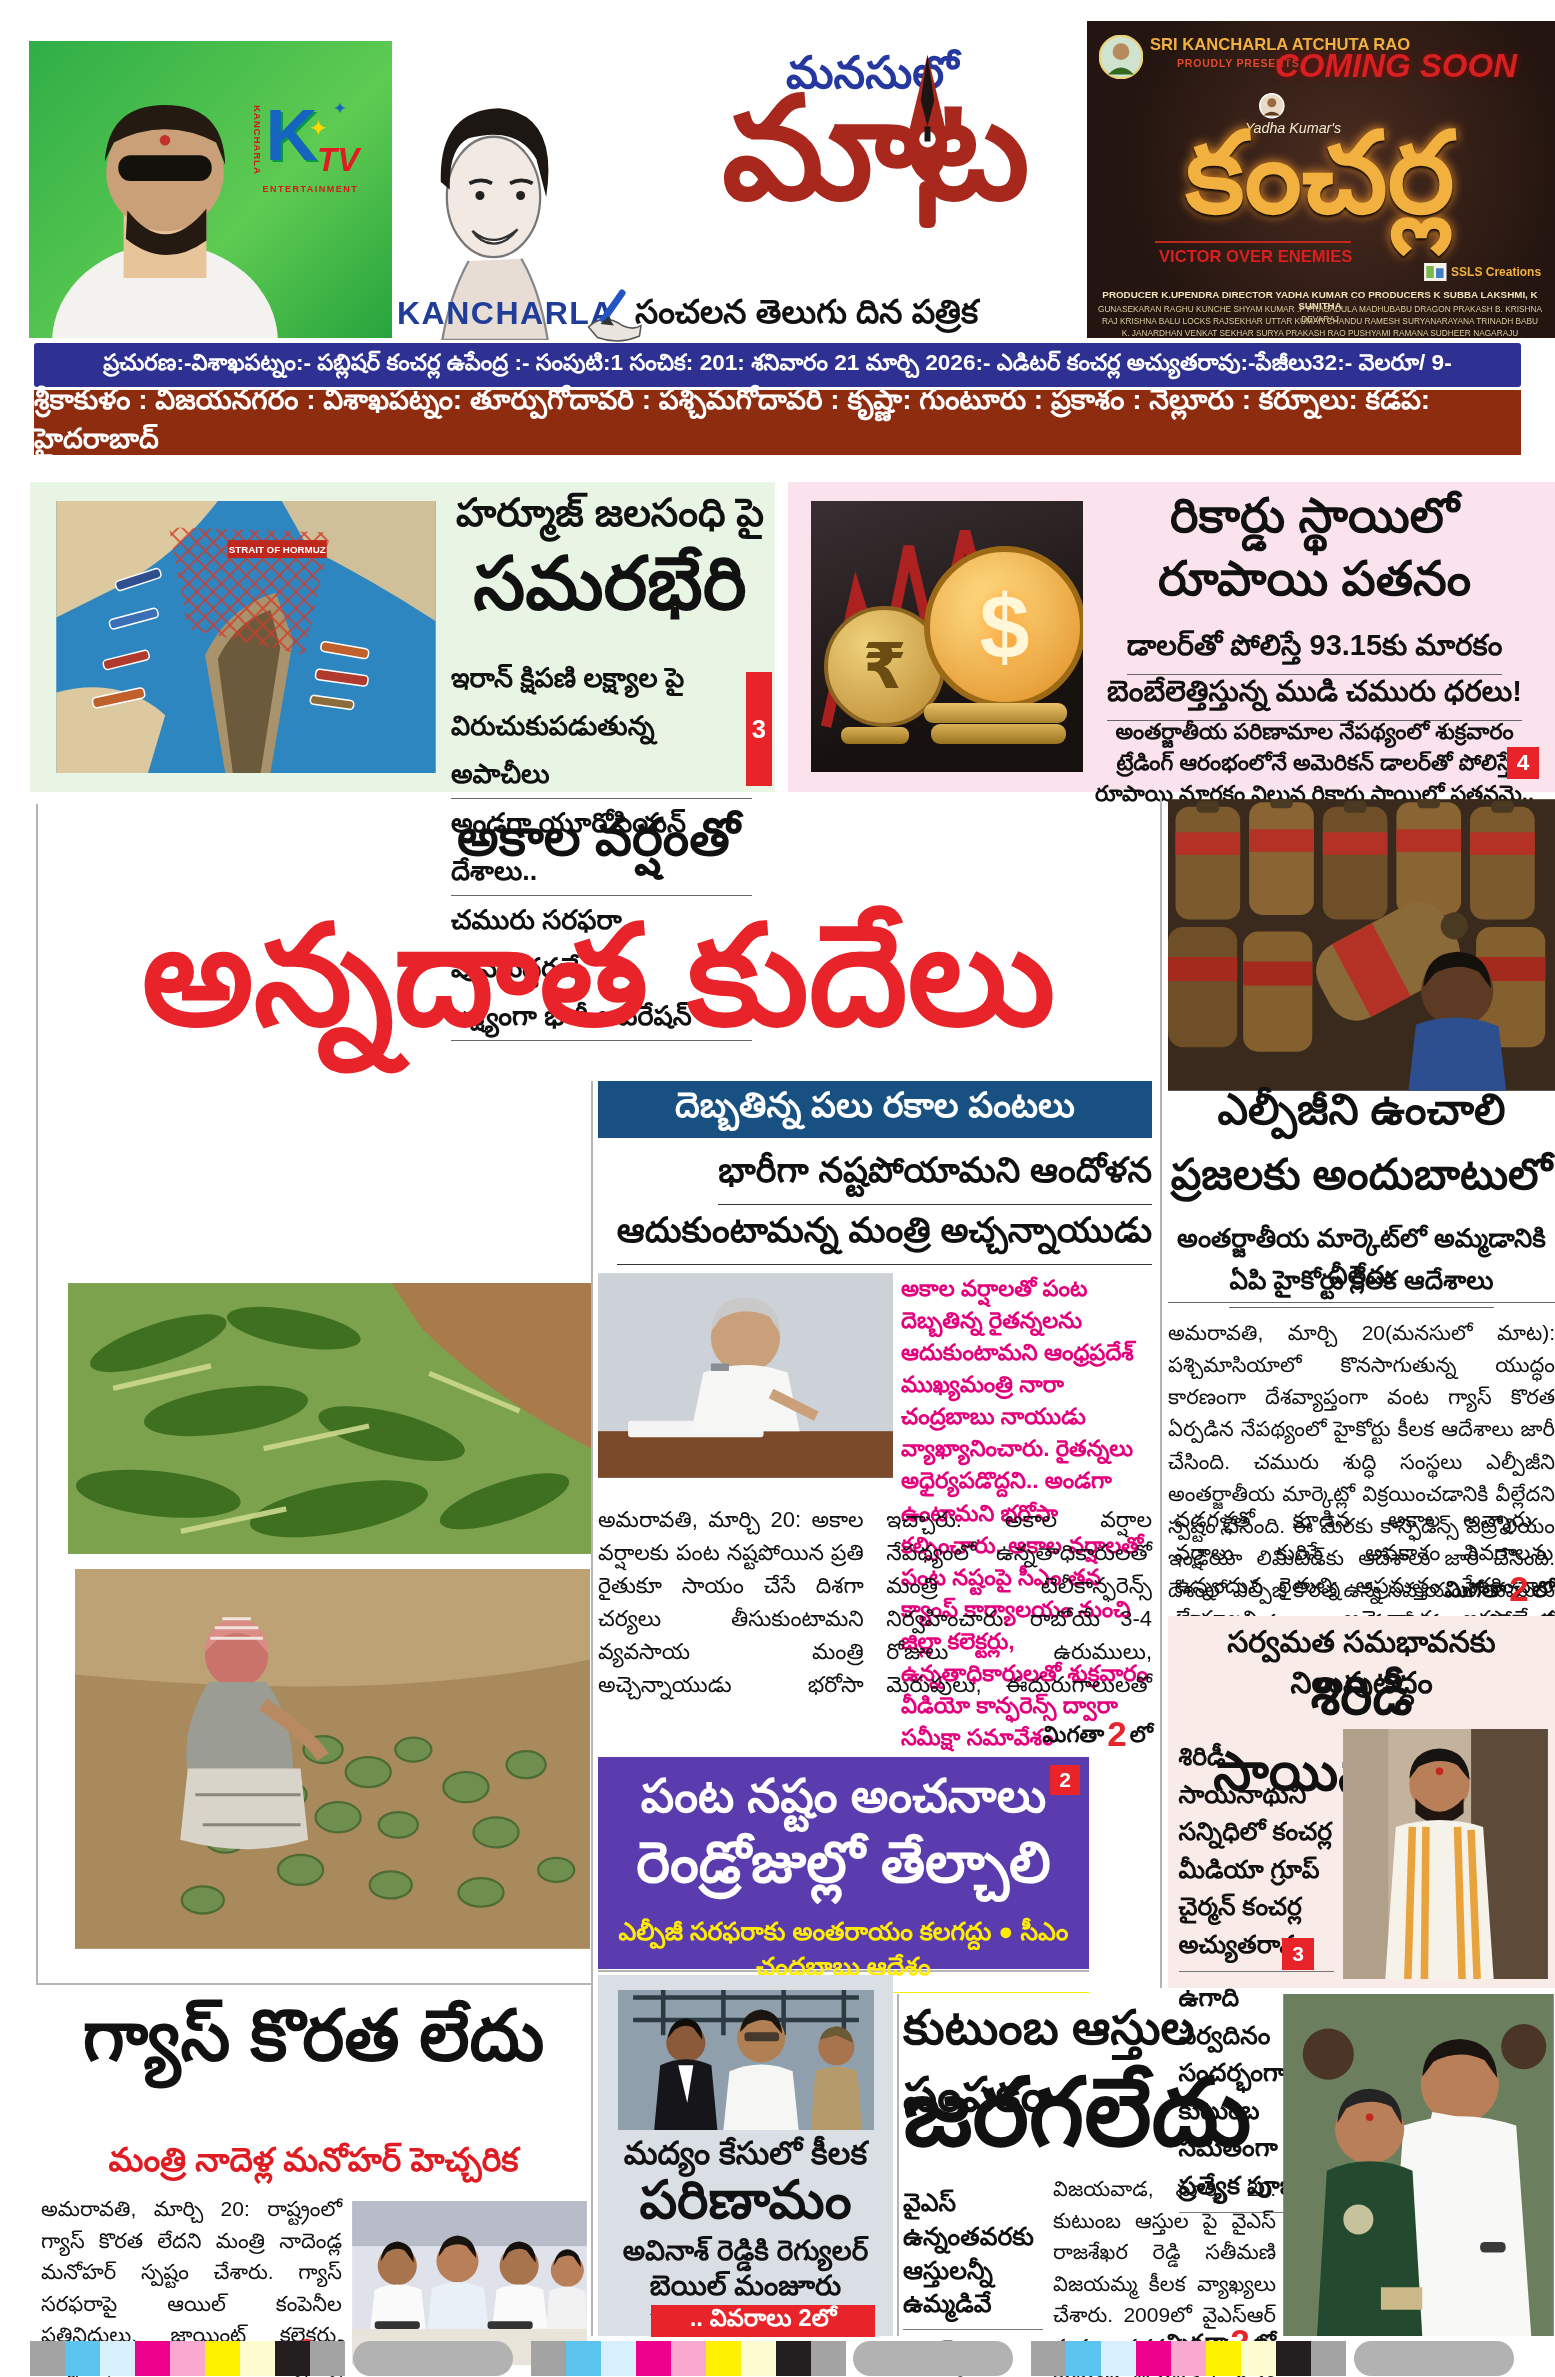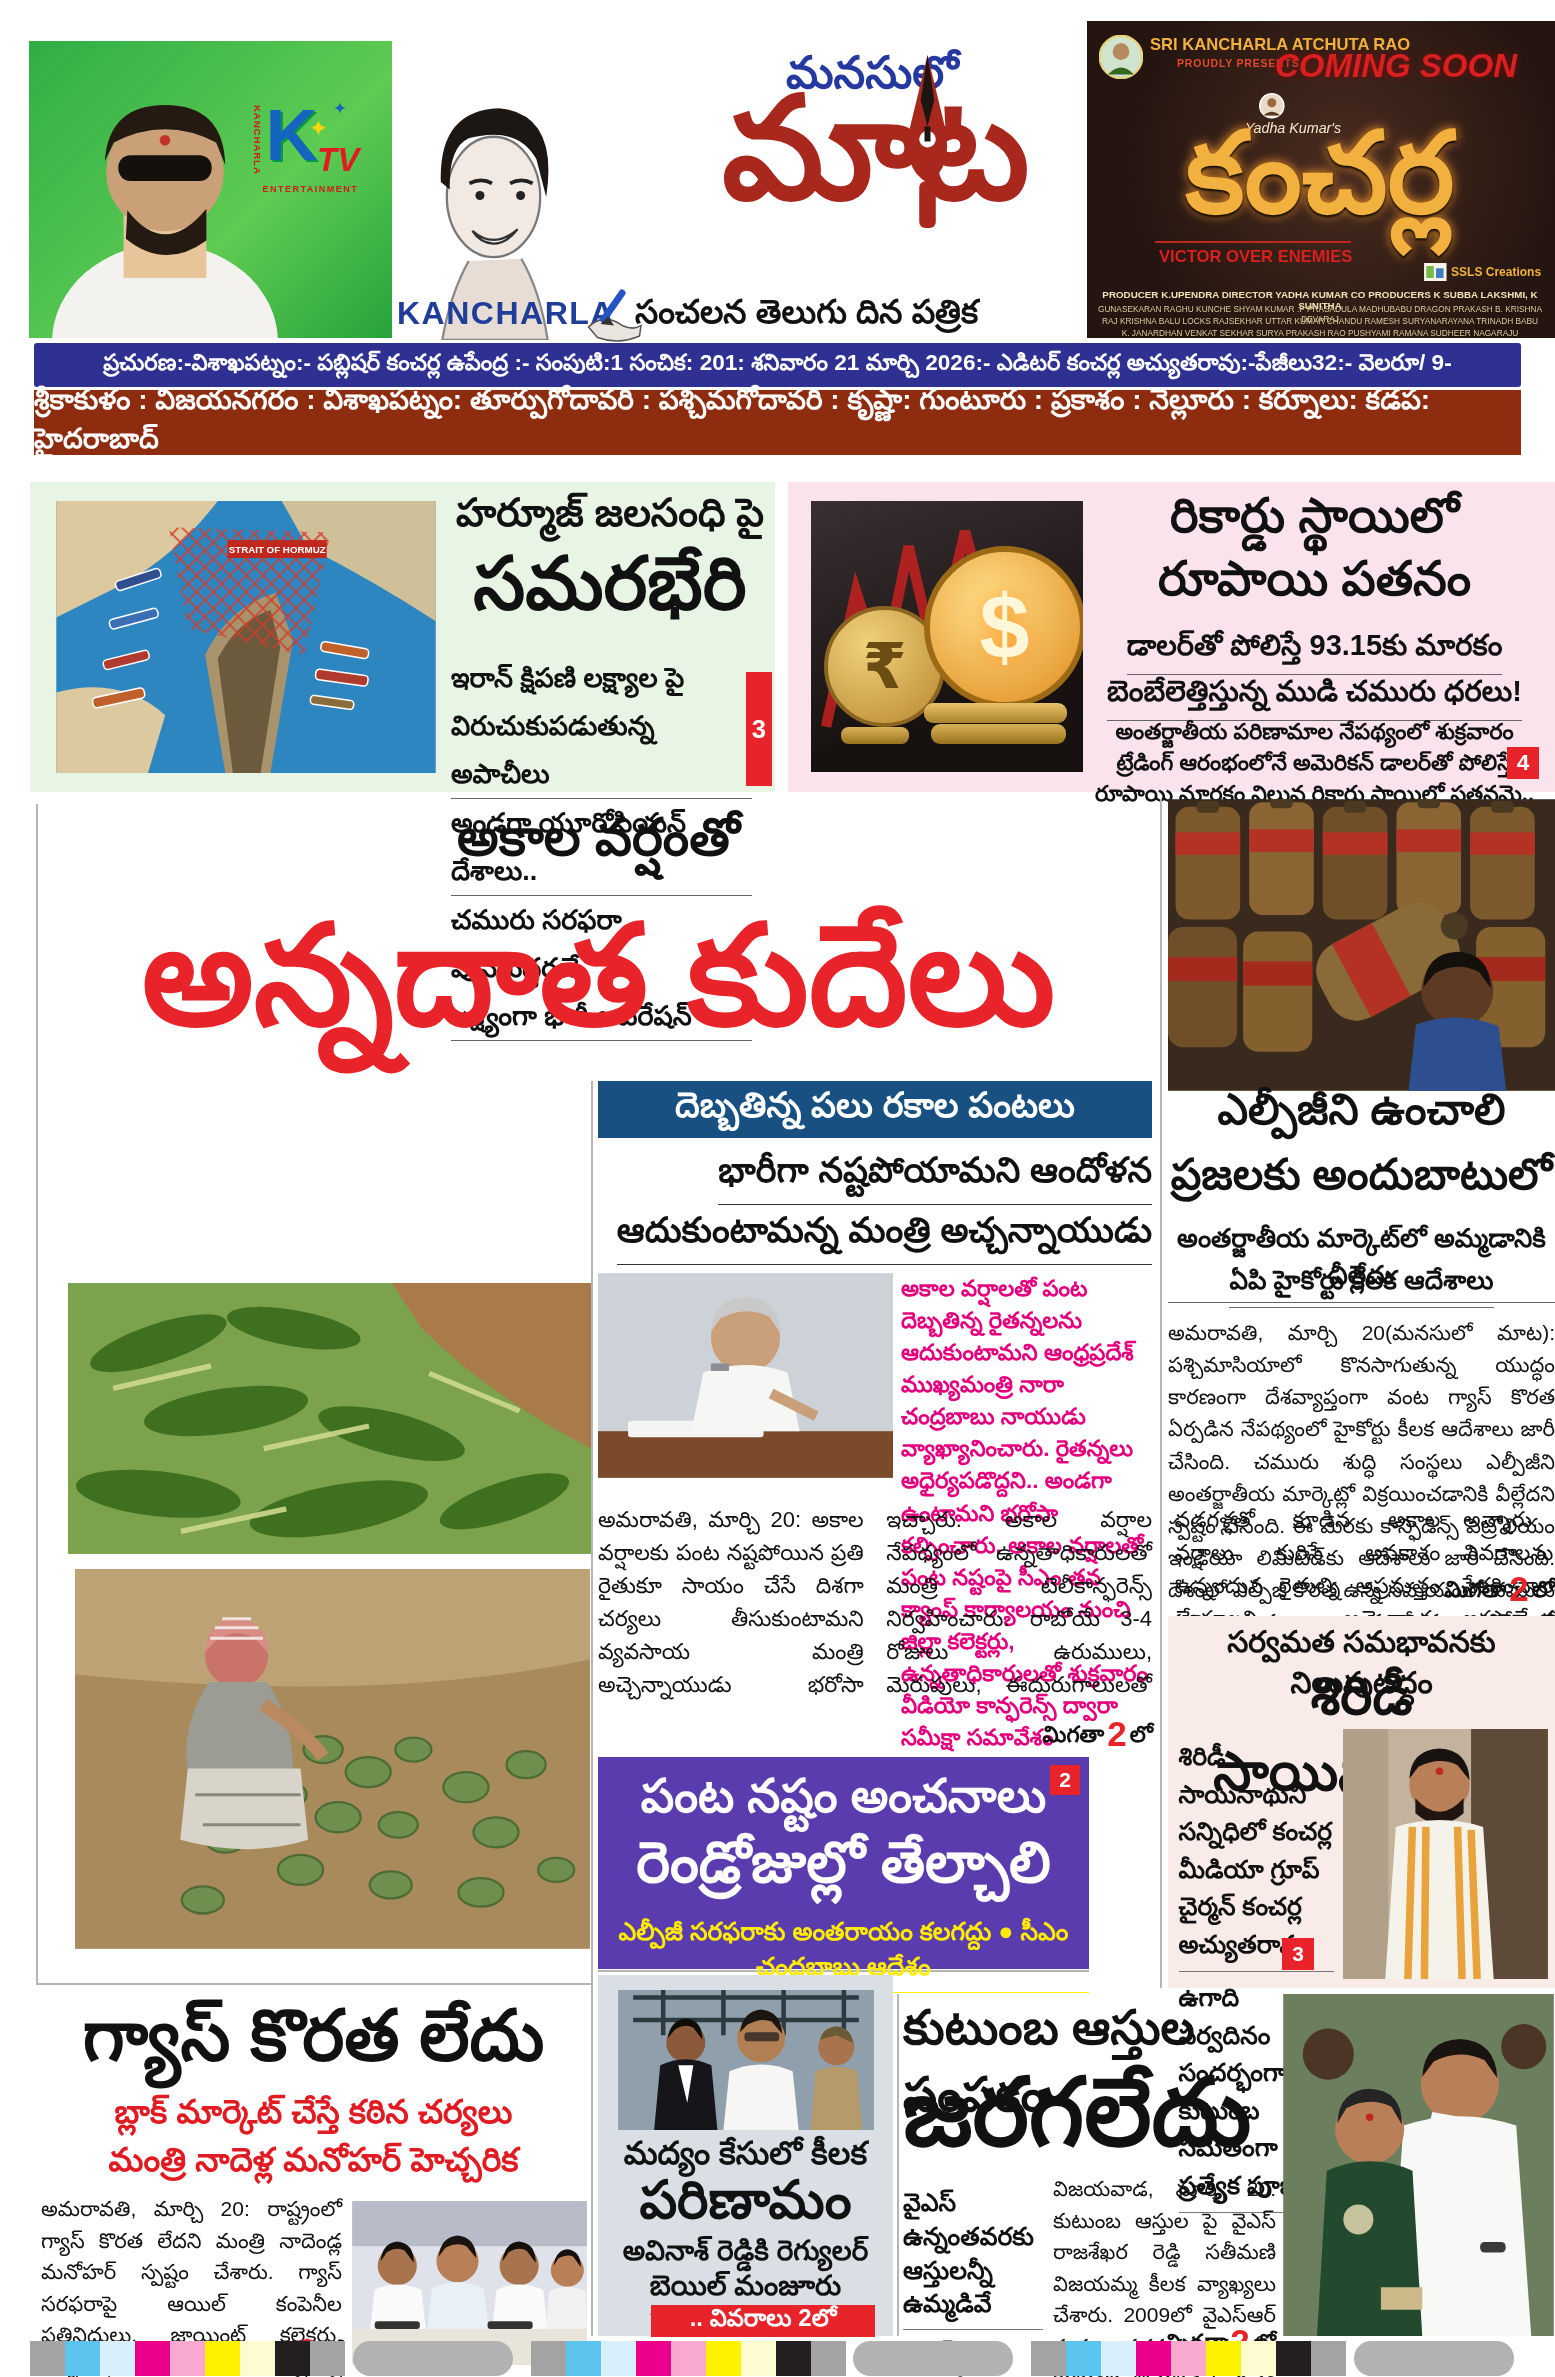--- a/index.html
+++ b/index.html
@@ -405,21 +405,20 @@
       <path d="M88 66 Q90 28 128 26 Q166 28 168 68 L152 48 Q128 36 100 50 Z" fill="#171310"></path>
       <path d="M96 92 Q128 128 160 92 L160 112 Q128 140 96 112 Z" fill="#20160f"></path>
       <circle cx="128" cy="56" r="5" fill="#c0281e"></circle>
       <path d="M70 130 Q128 112 186 130 L200 332 L56 332 Z" fill="#f5f2ea"></path>
       <path d="M92 130 L86 332 M110 130 L108 332" stroke="#e8a33d" stroke-width="10"></path>
       <path d="M152 130 L158 332 M170 134 L178 332" stroke="#e8a33d" stroke-width="10"></path>
     </svg>
   </div>
 
   <div class="abs" id="gas-head">గ్యాస్ కొరత లేదు</div>
-  <div class="abs gassub" style="top:2093px">బ్లాక్ మార్కెట్ చేస్తే కఠిన చర్యలు</div>
   <div class="abs gassub" style="top:2141px">మంత్రి నాదెళ్ల మనోహర్ హెచ్చరిక</div>
   <div class="abs" id="gas-body">అమరావతి, మార్చి 20: రాష్ట్రంలో గ్యాస్ కొరత లేదని మంత్రి నాదెండ్ల మనోహర్ స్పష్టం చేశారు. గ్యాస్ సరఫరాపై ఆయిల్ కంపెనీల ప్రతినిధులు, జాయింట్ కలెక్టర్లు, ఉన్నతాధికారులతో వీడియో కాన్ఫరెన్స్ నిర్వహించిన ఆయన.. ప్రజల్లో అపోహలు, ఆందోళనలు కలగకుండా చర్యలు తీసుకోవాలని ఆదేశించారు. గృహ అవసరాల కోసం ఉద్దేశించిన వంట గ్యాస్</div>
   <div class="abs more" style="left:181px;top:2331px;width:162px;text-align:right">
     <span>మిగతా</span><span class="num">2</span><span>లో</span>
   </div>
   <svg class="abs" style="left:352px;top:2201px" width="235" height="164" viewBox="0 0 312 218">
     <rect width="312" height="218" fill="#dfe2ea"></rect>
     <rect x="0" y="0" width="312" height="60" fill="#b8bcc8"></rect>
     <g>
       <circle cx="60" cy="86" r="26" fill="#a8744e"></circle>

